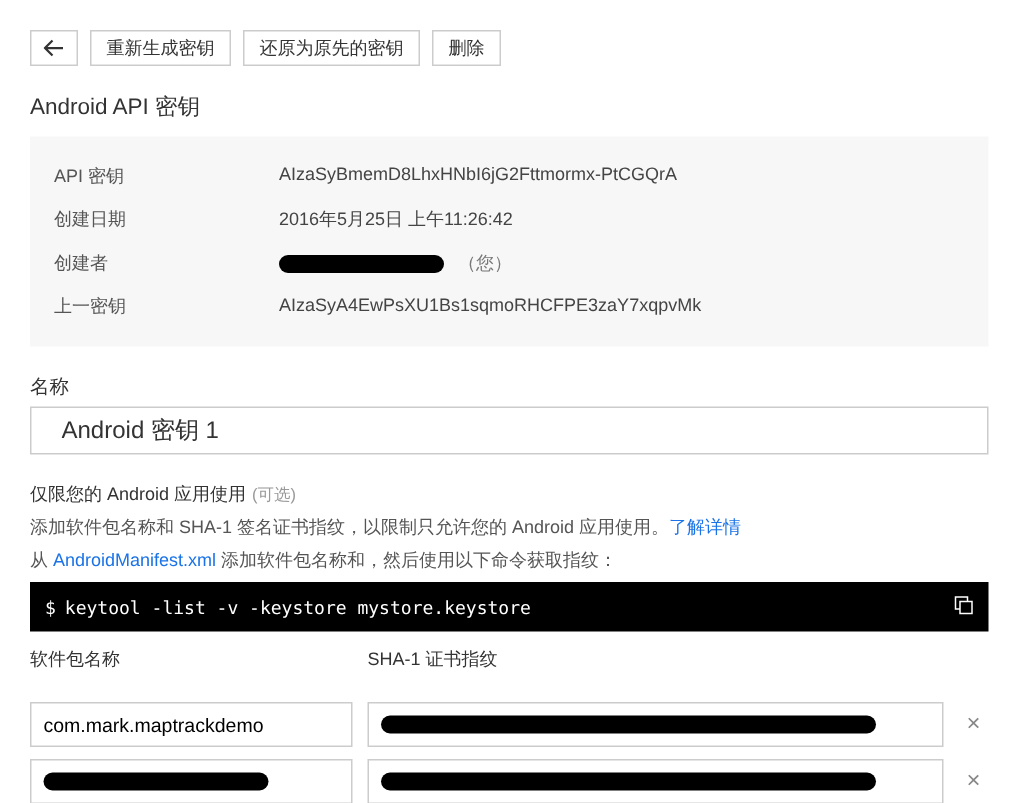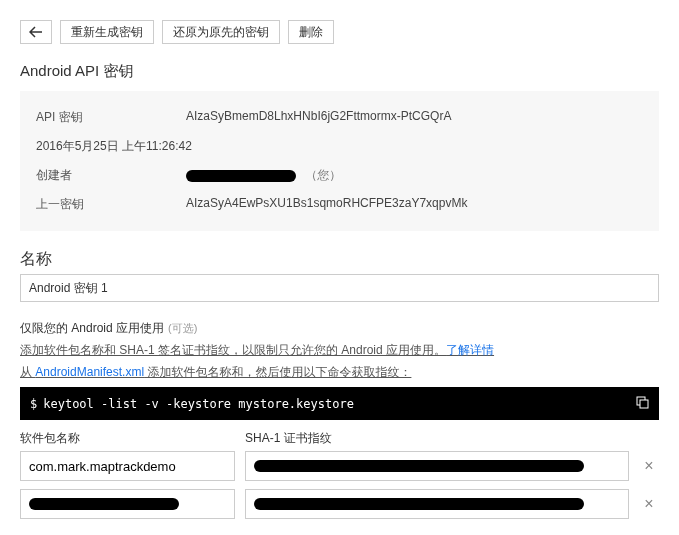--- a/index.html
+++ b/index.html
@@ -32,47 +32,47 @@
     background: #000;
     height: 12px;
     vertical-align: middle;
     border-radius: 6px;
   }
   .redact-med { width: 110px; }
   .redact-long { width: 330px; }
   .redact-pkg { width: 150px; }
   .you { color: #777; margin-left: 6px; }
   .sub-value { color: #888; font-size: 12px; }
-  .field-label { font-size: 16px; color: #333; margin-bottom: 4px; }
+  .field-label { font-size: 13px; color: #333; margin-bottom: 4px; }
   .text-input {
     width: 100%;
     border: 1px solid #ccc;
-    padding: 6px 8px;
-    font-size: 12px;
+    padding: 6px 20px;
+    font-size: 16px;
     color: #333;
   }
   .section-space { margin-bottom: 18px; }
   .restrict-title { font-size: 12px; color: #333; }
   .optional { color: #999; font-size: 11px; margin-left: 4px; }
-  .desc { font-size: 12px; color: #555; margin: 4px 0; line-height: 1.5; text-decoration: underline; }
+  .desc { font-size: 12px; color: #555; margin: 4px 0; line-height: 1.5; }
   .link { color: #1a73e8; cursor: pointer; }
   .code-block {
     background: #000;
     color: #fff;
     padding: 8px 10px;
     font-family: monospace;
     font-size: 12px;
     display: flex;
     justify-content: space-between;
     align-items: center;
     margin: 6px 0 10px 0;
   }
   .code-prompt { display: flex; gap: 6px; }
   .copy-icon { cursor: pointer; }
-  .pkg-header { display: flex; font-size: 12px; color: #333; margin-bottom: 4px; }
+  .pkg-header { display: flex; font-size: 12px; color: #333; margin-bottom: 20px; }
   .col-pkg { width: 225px; }
   .col-sha { flex: 1; }
   .pkg-row { display: flex; align-items: center; gap: 10px; margin-bottom: 8px; }
   .pkg-input {
     border: 1px solid #ccc;
     padding: 6px 8px;
     font-size: 13px;
     color: #000000;
     height: 30px;
   }
@@ -102,20 +102,21 @@
 </div>
 
 <div class="section-title">Android API 密钥</div>
 
 <div class="info-block">
   <div class="info-row">
     <div class="info-label">API 密钥</div>
     <div class="info-value">AIzaSyBmemD8LhxHNbI6jG2Fttmormx-PtCGQrA</div>
   </div>
   <div class="info-row">
+    <div class="info-label">创建日期</div>
     <div class="info-value">2016年5月25日 上午11:26:42</div>
   </div>
   <div class="info-row">
     <div class="info-label">创建者</div>
     <div class="info-value">
       <span class="redact redact-med"></span>
       <span class="you">（您）</span>
     </div>
   </div>
   <div class="info-row">

